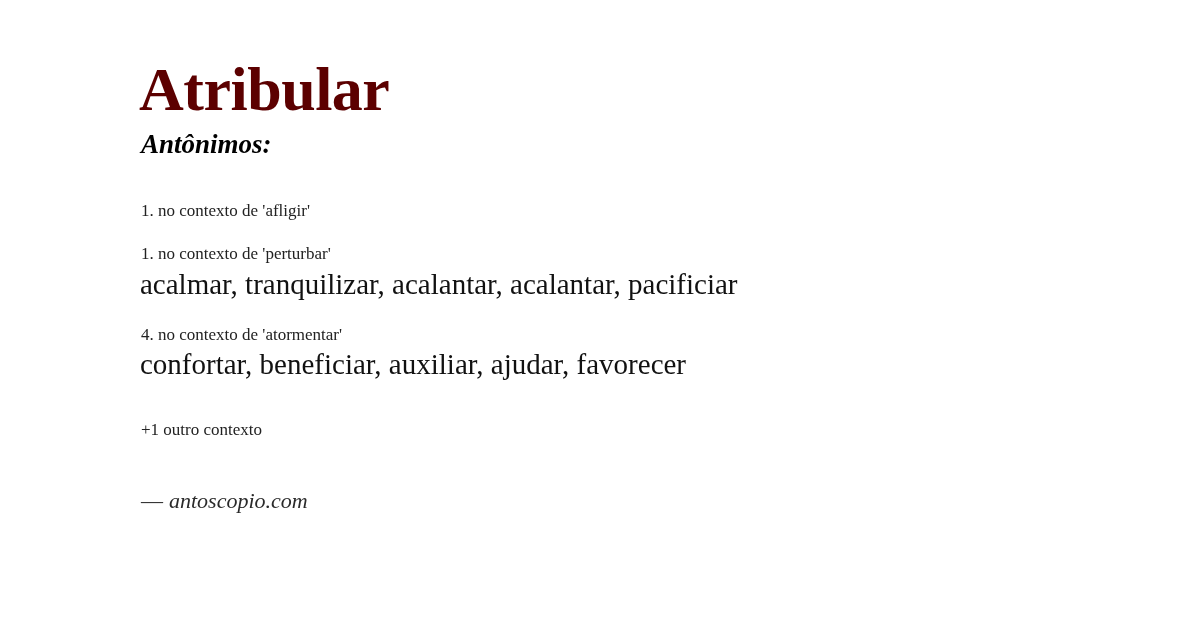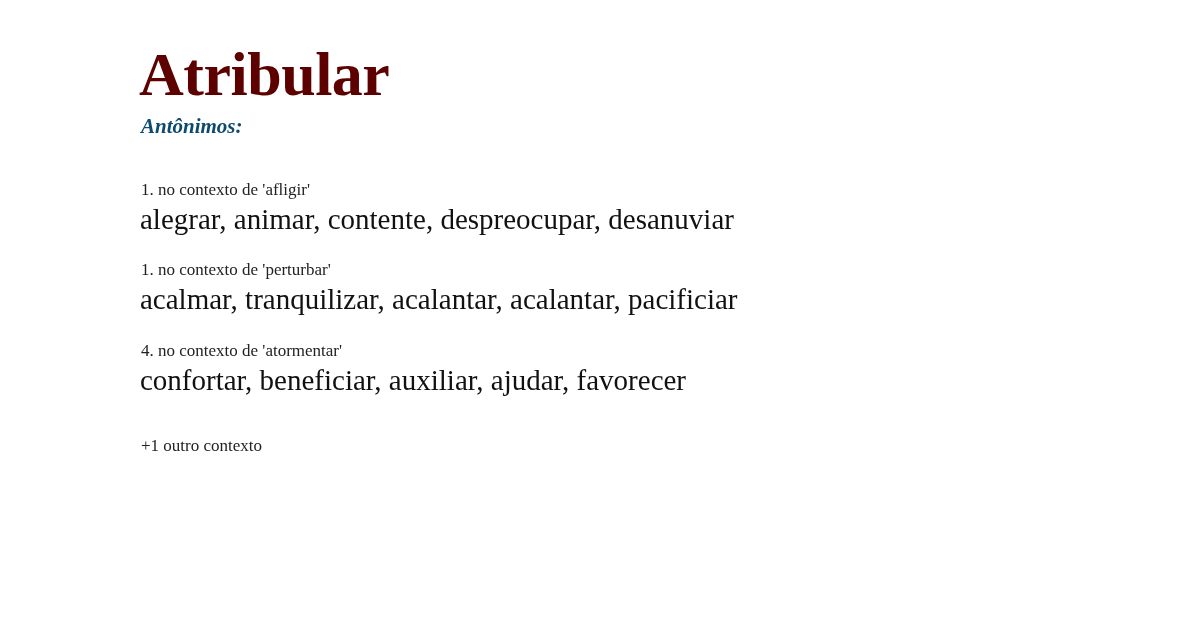--- a/index.html
+++ b/index.html
@@ -12,37 +12,37 @@
     background: #ffffff;
     font-family: "Liberation Serif", "DejaVu Serif", serif;
     color: #1a1a1a;
     overflow: hidden;
   }
   .page {
     position: relative;
     width: 1064px;
     height: 628px;
     box-sizing: border-box;
-    padding: 40px 100px 0 139px;
+    padding: 55px 100px 0 139px;
   }
   .word-title {
     font-family: "Liberation Serif", "DejaVu Serif", serif;
     font-size: 62px;
     font-weight: bold;
     color: #5c0000;
     line-height: 1.12;
     margin: 0;
     letter-spacing: -0.5px;
   }
   .subtitle {
     font-family: "Liberation Serif", "DejaVu Serif", serif;
-    font-size: 21px;
+    font-size: 27px;
     font-weight: bold;
     font-style: italic;
-    color: #0c4a6e;
+    color: #000000;
     margin: 6px 0 0 2px;
     line-height: 1.1;
   }
   .senses {
     margin-top: 40px;
   }
   .sense {
     margin-bottom: 22px;
   }
   .sense-label {
@@ -83,31 +83,33 @@
 <div class="page">
 
   <h1 class="word-title">Atribular</h1>
 
   <div class="subtitle">Antônimos:</div>
 
   <div class="senses">
 
     <div class="sense">
       <div class="sense-label">1. no contexto de 'afligir'</div>
-      <div class="sense-words">alegrar, animar, contente, despreocupar, desanuviar</div>
     </div>
 
     <div class="sense">
       <div class="sense-label">1. no contexto de 'perturbar'</div>
       <div class="sense-words">acalmar, tranquilizar, acalantar, acalantar, pacificiar</div>
     </div>
 
     <div class="sense">
       <div class="sense-label">4. no contexto de 'atormentar'</div>
       <div class="sense-words">confortar, beneficiar, auxiliar, ajudar, favorecer</div>
     </div>
 
   </div>
 
   <div class="more-contexts">+1 outro contexto</div>
 
+  <div class="source">
+    <span class="dash">—</span><span>antoscopio.com</span>
+  </div>
 
 </div>
 
 </body></html>

